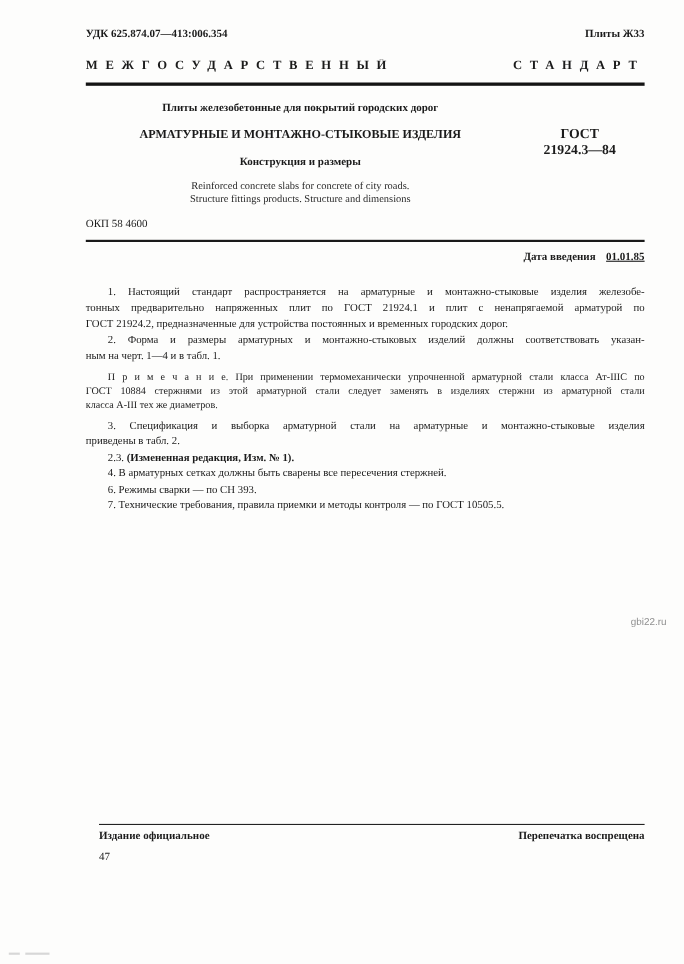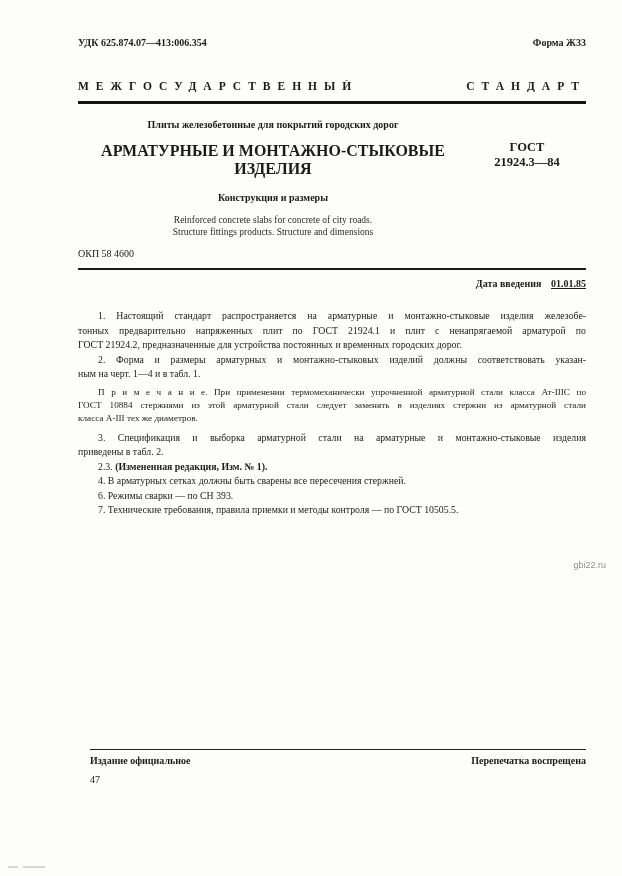--- a/index.html
+++ b/index.html
@@ -1,36 +1,36 @@
 <!DOCTYPE html>
 <html><head>
 <meta charset="utf-8">
 <style>
   html,body{margin:0;padding:0;}
   body{
     width:622px;height:876px;position:relative;overflow:hidden;
     background:#fdfdfc;color:#1b1b1b;
     font-family:"Liberation Serif","DejaVu Serif",serif;
   }
-  .page{position:absolute;left:0;top:0;right:0;bottom:0;padding:37px 36px 0 78px;box-sizing:border-box;}
+  .page{position:absolute;left:0;top:0;right:0;bottom:0;padding:26px 36px 0 78px;box-sizing:border-box;}
   .b{font-weight:bold;}
   .u{text-decoration:underline;}
   .top-row{display:flex;justify-content:space-between;font-size:10px;font-weight:bold;}
   .std-heading{
-    margin-top:32px;font-size:11.5px;font-weight:bold;letter-spacing:7px;
+    margin-top:17px;font-size:11.5px;font-weight:bold;letter-spacing:7px;
     text-align:justify;text-align-last:justify;white-space:nowrap;overflow:hidden;
   }
   .rule-thick{border-top:3px solid #141414;margin-top:9px;}
   .rule-med{border-top:2px solid #1a1a1a;margin-top:9px;}
   .rule-thin{border-top:1.5px solid #222;}
   .title-table{display:flex;}
   .title-left{width:390px;text-align:center;}
   .title-right{flex:1;text-align:center;padding-top:36px;}
   .t-subject{margin-top:15px;font-size:10px;font-weight:bold;}
-  .t-product{margin-top:12px;font-size:16px;font-weight:bold;}
+  .t-product{margin-top:12px;font-size:11px;font-weight:bold;}
   .t-sub{margin-top:14px;font-size:10px;font-weight:bold;}
   .t-en{margin-top:12px;font-size:9.5px;line-height:11.5px;color:#2a2a2a;}
   .t-okp{margin-top:10px;font-size:10px;text-align:left;}
   .gost{font-size:12.5px;font-weight:bold;line-height:15px;}
   .date-line{margin-top:8px;text-align:right;font-size:10px;font-weight:bold;}
   .date-line .date{margin-left:7px;}
   .body-text{margin-top:20px;font-size:9.8px;line-height:14.5px;}
   .line{text-align:justify;}
   .line.fill{text-align-last:justify;}
   .indent{padding-left:20px;}
@@ -47,21 +47,21 @@
   .smudge i:nth-child(1){width:10px;}
   .smudge i:nth-child(2){width:22px;}
 </style>
 </head>
 <body>
 
 <div class="page">
 
   <div class="top-row">
     <span>УДК 625.874.07—413:006.354</span>
-    <span>Форма Ж33</span>
+    <span>Плиты Ж33</span>
   </div>
 
   <div class="std-heading">МЕЖГОСУДАРСТВЕННЫЙ СТАНДАРТ</div>
 
   <div class="rule-thick"></div>
 
   <div class="title-table">
     <div class="title-left">
       <div class="t-subject">Плиты железобетонные для покрытий городских дорог</div>
       <div class="t-product">АРМАТУРНЫЕ И МОНТАЖНО-СТЫКОВЫЕ ИЗДЕЛИЯ</div>

